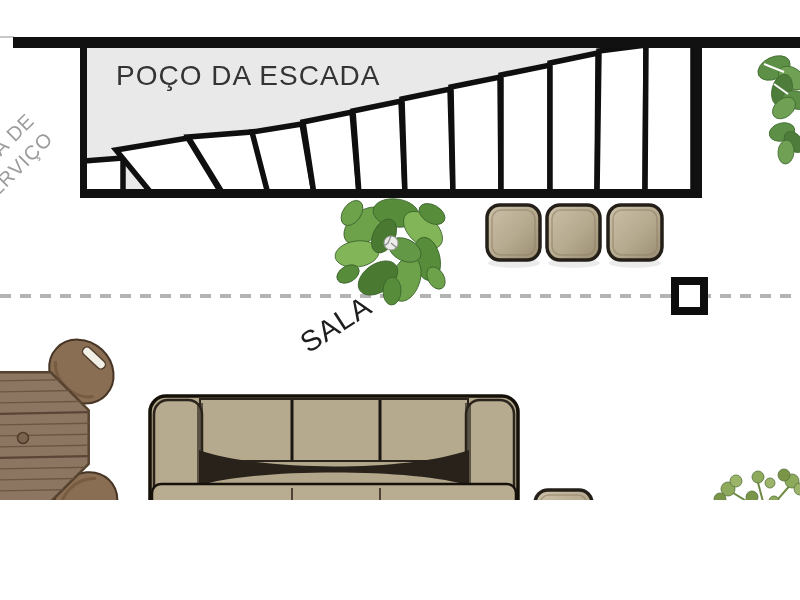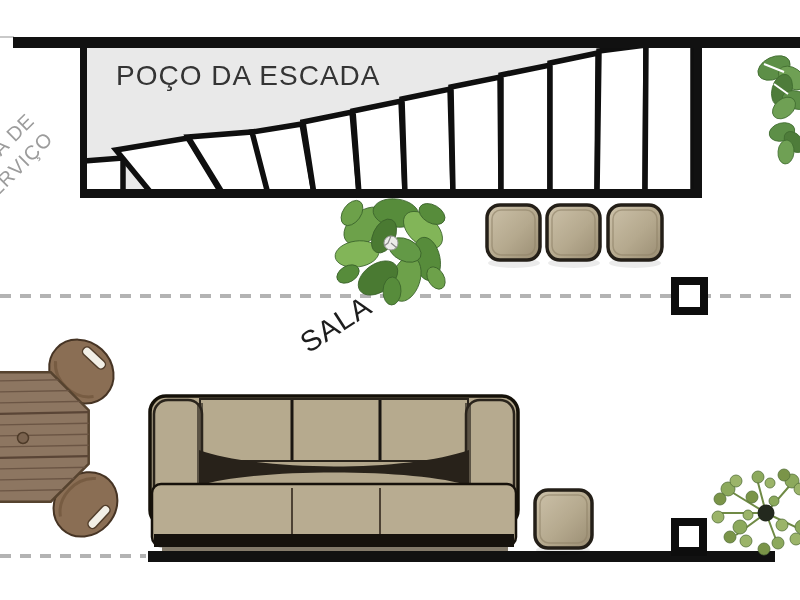--- a/index.html
+++ b/index.html
@@ -1,18 +1,18 @@
 <!DOCTYPE html>
 <html><head>
 <meta charset="utf-8">
 <style>
   html,body{margin:0;padding:0;background:#fff;}
   .plan{
     position:relative;
-    width:800px;height:600px;
+    width:800px;height:500px;
     background:#ffffff;
     overflow:hidden;
     font-family:"Liberation Sans", sans-serif;
     text-decoration:underline;
   }
   .plan svg{position:absolute;left:0;top:0;}
   .lbl{position:absolute;color:#2f2f2f;white-space:nowrap;}
   .lbl-stair{left:116px;top:60px;font-size:28px;letter-spacing:1px;color:#343434;}
   .lbl-sala{left:297px;top:308px;font-size:29px;letter-spacing:1px;color:#1d1d1d;
             transform:rotate(-33deg);}

